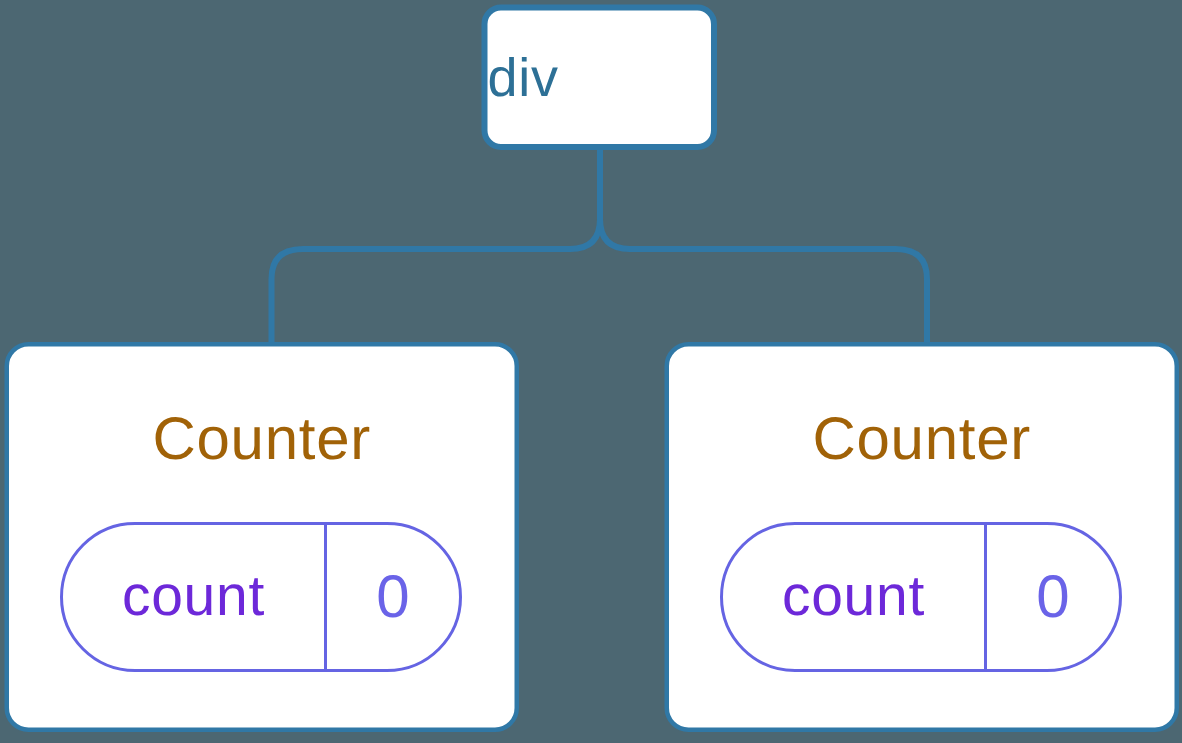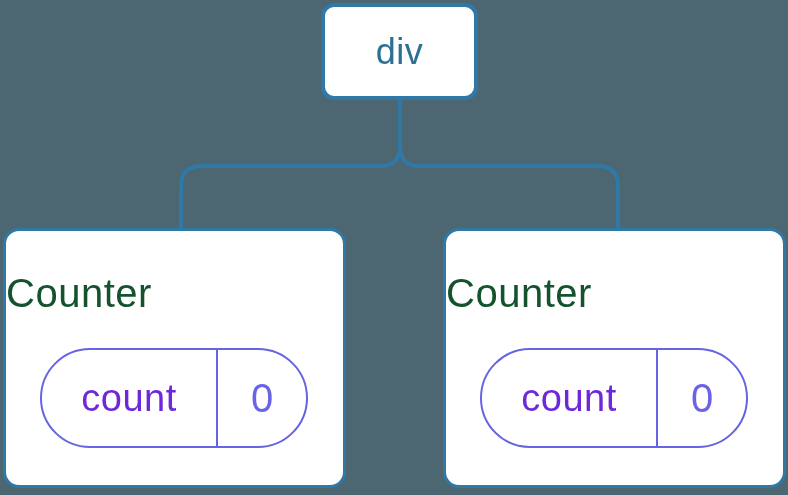--- a/index.html
+++ b/index.html
@@ -32,21 +32,20 @@
   }
   .root-node {
     left: 321px;
     top: 3px;
     width: 157px;
     height: 97px;
     border: 4px solid #3078A6;
     border-radius: 13px;
     display: flex;
     align-items: center;
-    justify-content: center;
   }
   .root-label {
     font-size: 36px;
     font-weight: 500;
     color: #2D7096;
     letter-spacing: 0.5px;
   }
   .counter-node {
     top: 228px;
     width: 343px;
@@ -54,24 +53,24 @@
     border: 3px solid #3078A6;
     border-radius: 16px;
   }
   .counter-node.left  { left: 3px; }
   .counter-node.right { left: 443px; }
   .counter-title {
     position: absolute;
     top: 42px;
     left: 0;
     width: 100%;
-    text-align: left;
+    text-align: center;
     font-size: 40px;
     font-weight: 500;
-    color: #14532d;
+    color: #a16207;
     line-height: 1;
     letter-spacing: 0.5px;
   }
   .state-pill {
     position: absolute;
     left: 34px;
     top: 117px;
     width: 268px;
     height: 100px;
     border: 2.5px solid #6564E3;

